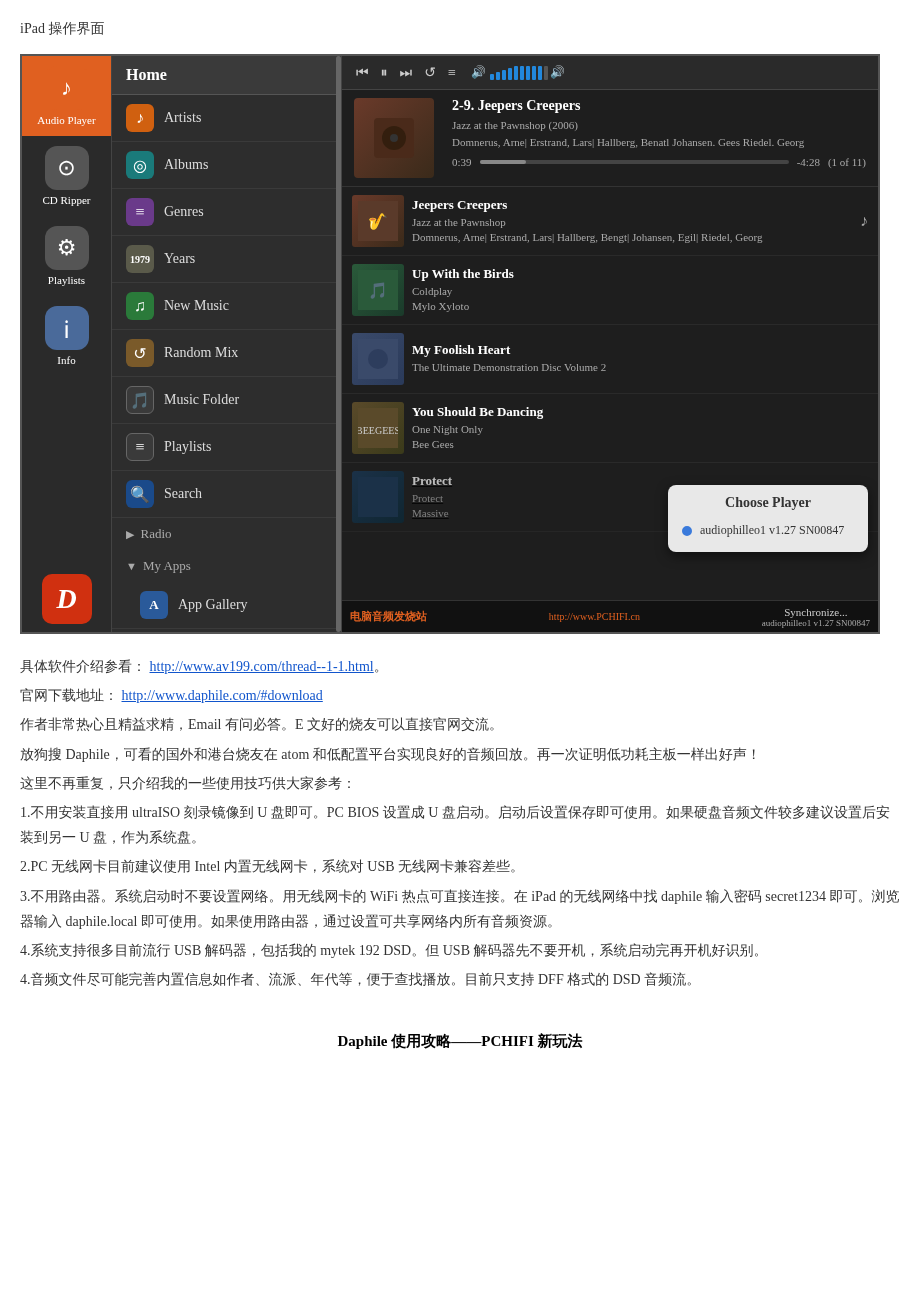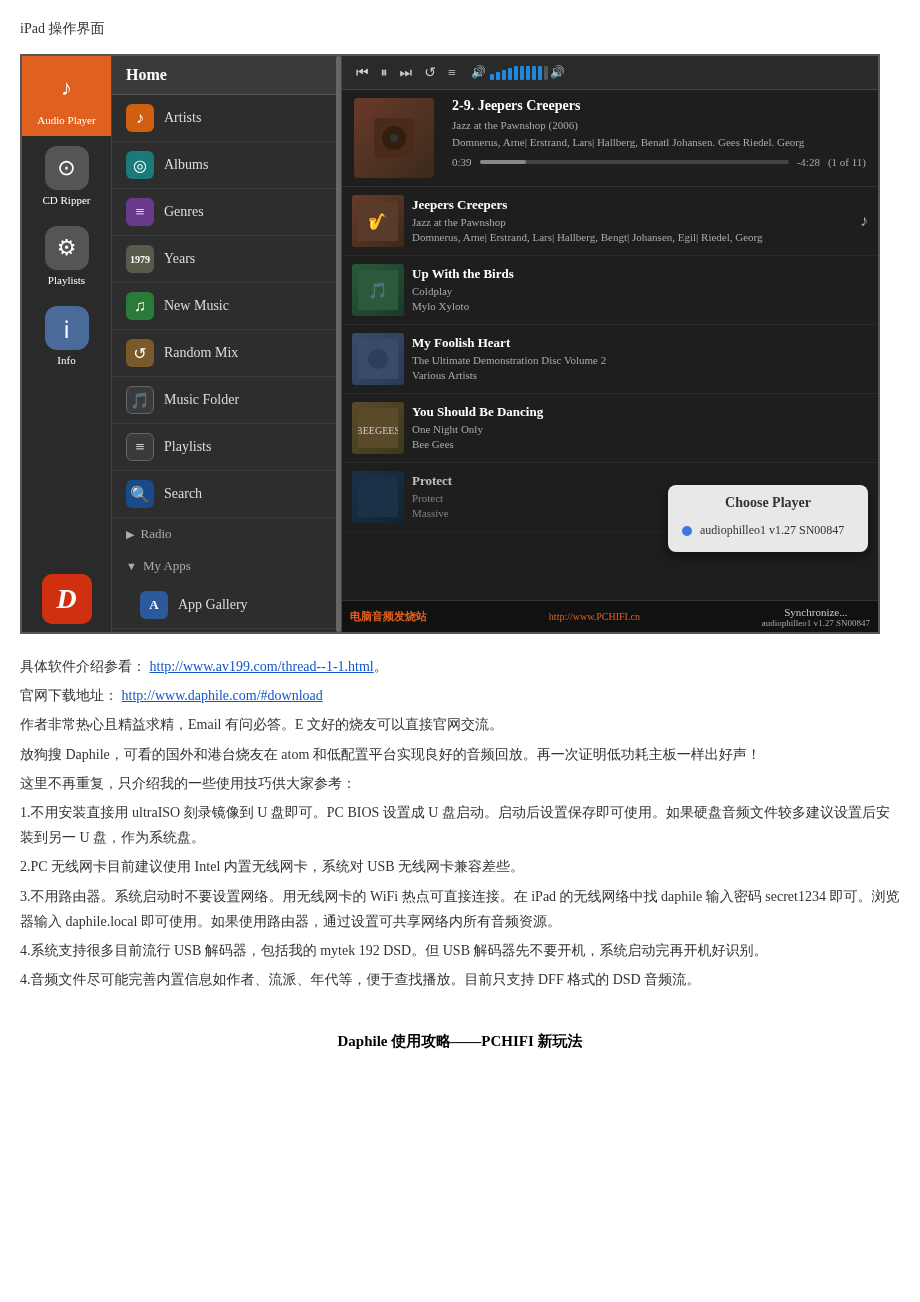--- a/index.html
+++ b/index.html
@@ -555,39 +555,38 @@
       <div class="track-item">
         <div class="track-thumb t3">
           <svg width="40" height="40" viewBox="0 0 40 40">
             <rect width="40" height="40" fill="#3a4a6a"></rect>
             <circle cx="20" cy="20" r="10" fill="#2a3a5a" opacity="0.8"></circle>
           </svg>
         </div>
         <div class="track-info">
           <div class="track-title">My Foolish Heart</div>
           <div class="track-sub">The Ultimate Demonstration Disc Volume 2</div>
-          <div class="track-sub">Various Artists</div>
         </div>
       </div>
 
       <div class="track-item">
         <div class="track-thumb t4">
           <svg width="40" height="40" viewBox="0 0 40 40">
             <rect width="40" height="40" fill="#5a4a2a"></rect>
             <text x="20" y="26" text-anchor="middle" fill="#ccc" font-size="10">BEEGEES</text>
           </svg>
         </div>
         <div class="track-info">
           <div class="track-title">You Should Be Dancing</div>
           <div class="track-sub">One Night Only</div>
           <div class="track-sub">Bee Gees</div>
         </div>
       </div>
 
-      <div class="track-item" style="opacity:0.7;">
+      <div class="track-item" style="opacity:0.7;text-decoration:underline;">
         <div class="track-thumb t5">
           <svg width="40" height="40" viewBox="0 0 40 40">
             <rect width="40" height="40" fill="#1a3a5a"></rect>
           </svg>
         </div>
         <div class="track-info">
           <div class="track-title">Protect</div>
           <div class="track-sub">Protect</div>
           <div class="track-sub">Massive</div>
         </div>

